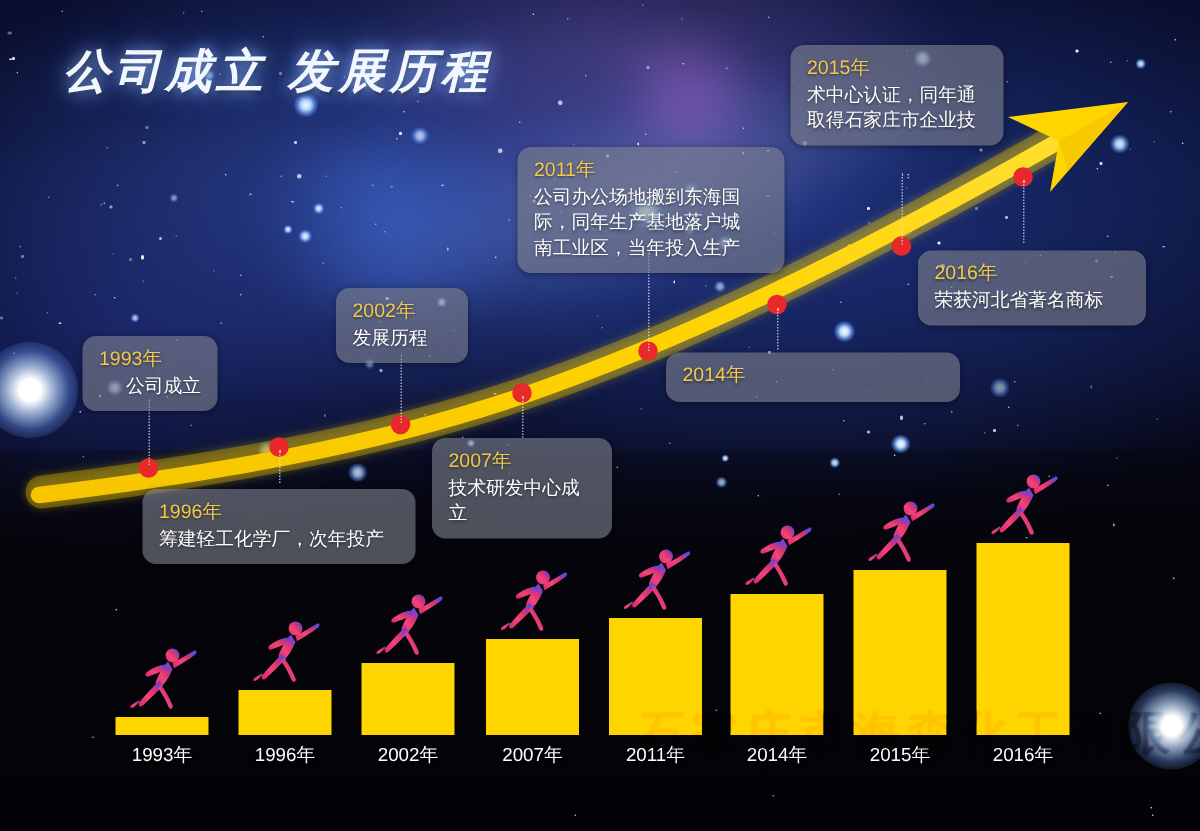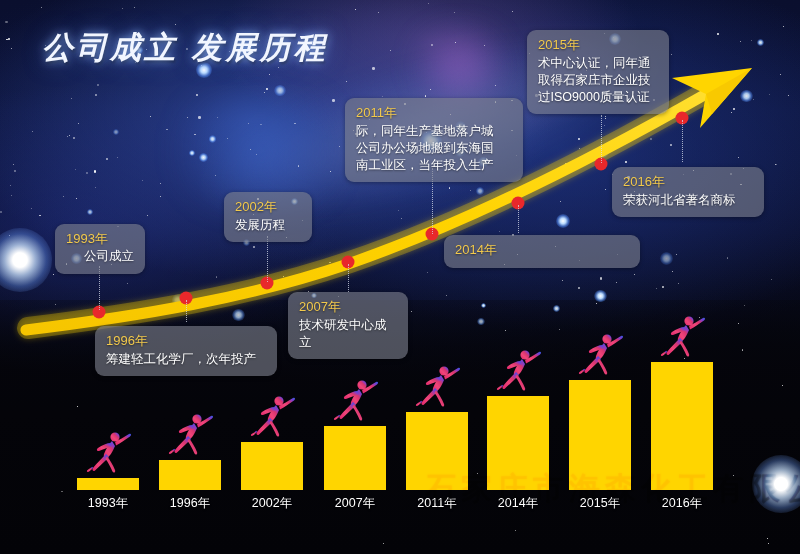--- a/index.html
+++ b/index.html
@@ -381,54 +381,53 @@
   <div class="leader" style="left:186px;top:300px;height:22px;"></div>
   <div class="leader" style="left:267px;top:236px;height:46px;"></div>
   <div class="leader" style="left:348px;top:264px;height:28px;"></div>
   <div class="leader" style="left:432px;top:168px;height:66px;"></div>
   <div class="leader" style="left:518px;top:205px;height:28px;"></div>
   <div class="leader" style="left:601px;top:115px;height:48px;"></div>
   <div class="leader" style="left:682px;top:120px;height:42px;"></div>
 
   <div class="callout" style="left:55px;top:224px;width:90px;">
     <div class="yr">1993年</div>
-    <div class="desc" style="text-align:right;font-family:Liberation Mono, monospace;">公司成立</div>
+    <div class="desc" style="text-align:right;">公司成立</div>
   </div>
 
   <div class="callout" style="left:95px;top:326px;width:182px;">
     <div class="yr">1996年</div>
     <div class="desc">筹建轻工化学厂，次年投产</div>
   </div>
 
   <div class="callout" style="left:224px;top:192px;width:88px;">
     <div class="yr">2002年</div>
     <div class="desc">发展历程</div>
   </div>
 
   <div class="callout" style="left:288px;top:292px;width:120px;">
     <div class="yr">2007年</div>
     <div class="desc">技术研发中心成立</div>
   </div>
 
   <div class="callout" style="left:345px;top:98px;width:178px;">
     <div class="yr">2011年</div>
+    <div class="desc">公司办公场地搬到东海国</div>
     <div class="desc">际，同年生产基地落户城</div>
-    <div class="desc">公司办公场地搬到东海国</div>
     <div class="desc">南工业区，当年投入生产</div>
   </div>
 
   <div class="callout" style="left:444px;top:235px;width:196px;">
     <div class="yr">2014年</div>
   </div>
 
   <div class="callout" style="left:527px;top:30px;width:142px;">
     <div class="yr">2015年</div>
     <div class="desc">术中心认证，同年通</div>
     <div class="desc">取得石家庄市企业技</div>
-    <div class="desc">过ISO9000质量认证</div>
   </div>
 
   <div class="callout" style="left:612px;top:167px;width:152px;">
     <div class="yr">2016年</div>
     <div class="desc">荣获河北省著名商标</div>
   </div>
 
   <div id="bars">
       <div class="bar" style="left:77px;top:478px;width:62px;height:12px;"></div>
       <div class="bar" style="left:159px;top:460px;width:62px;height:30px;"></div>

